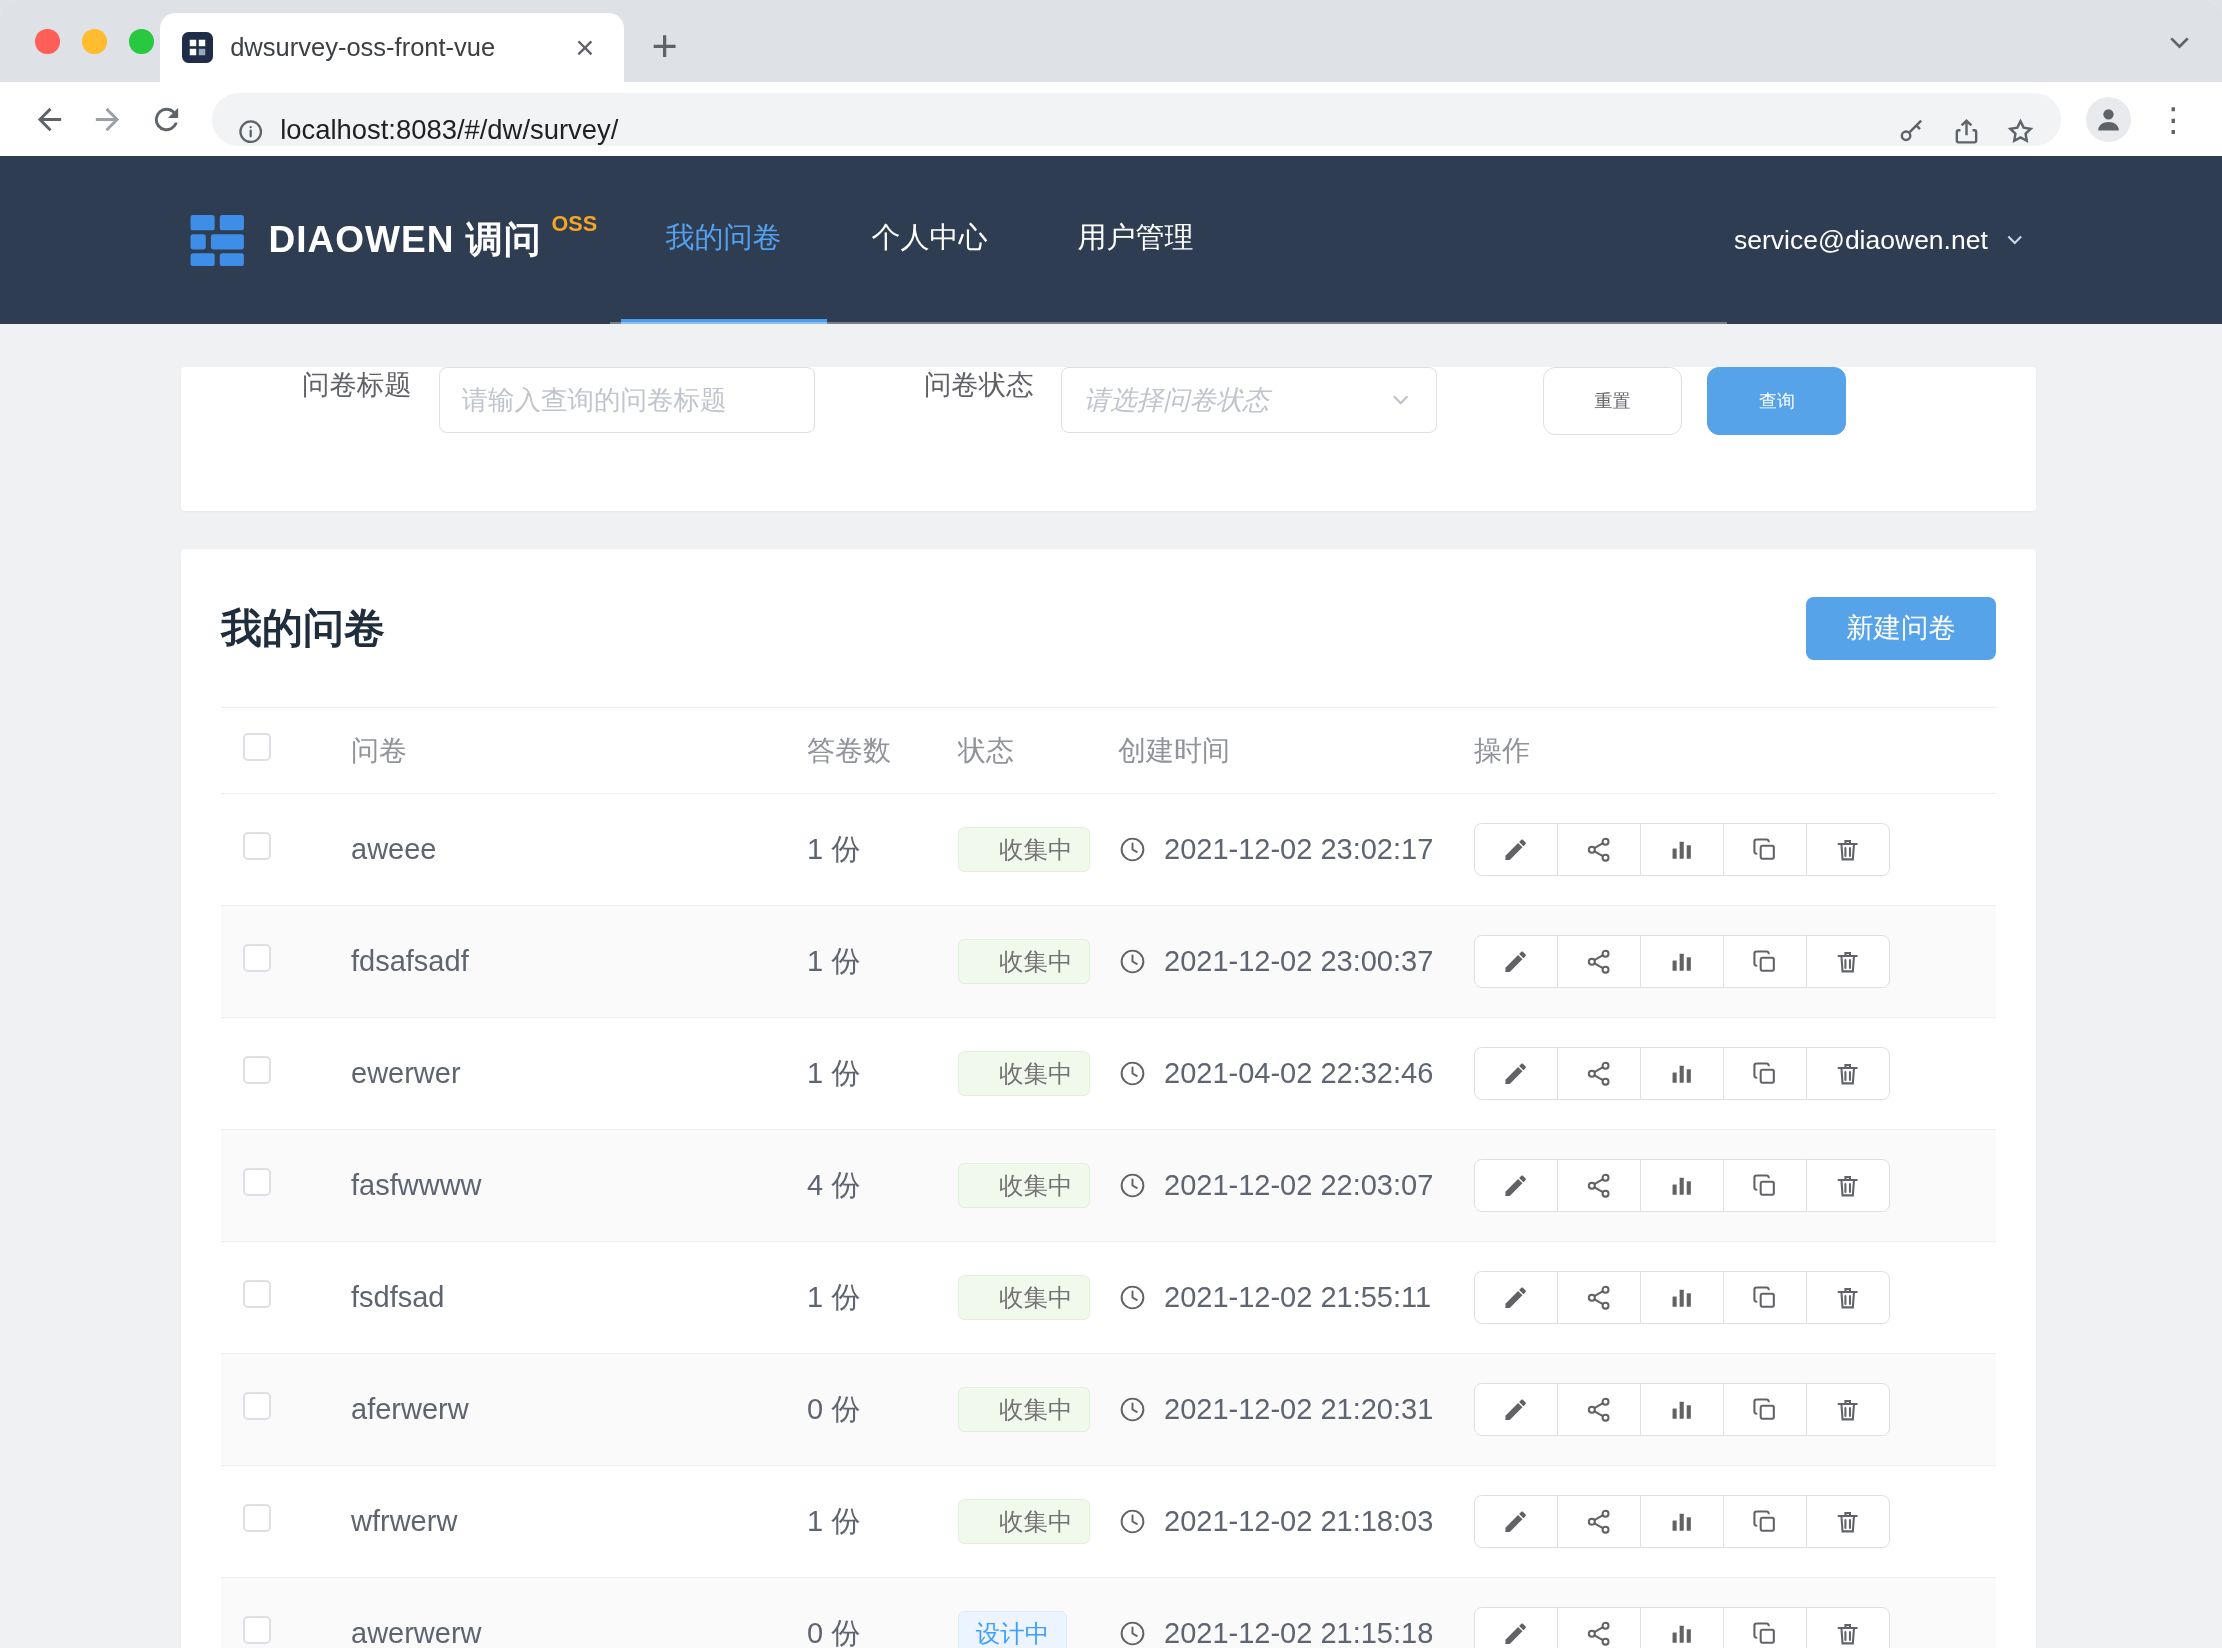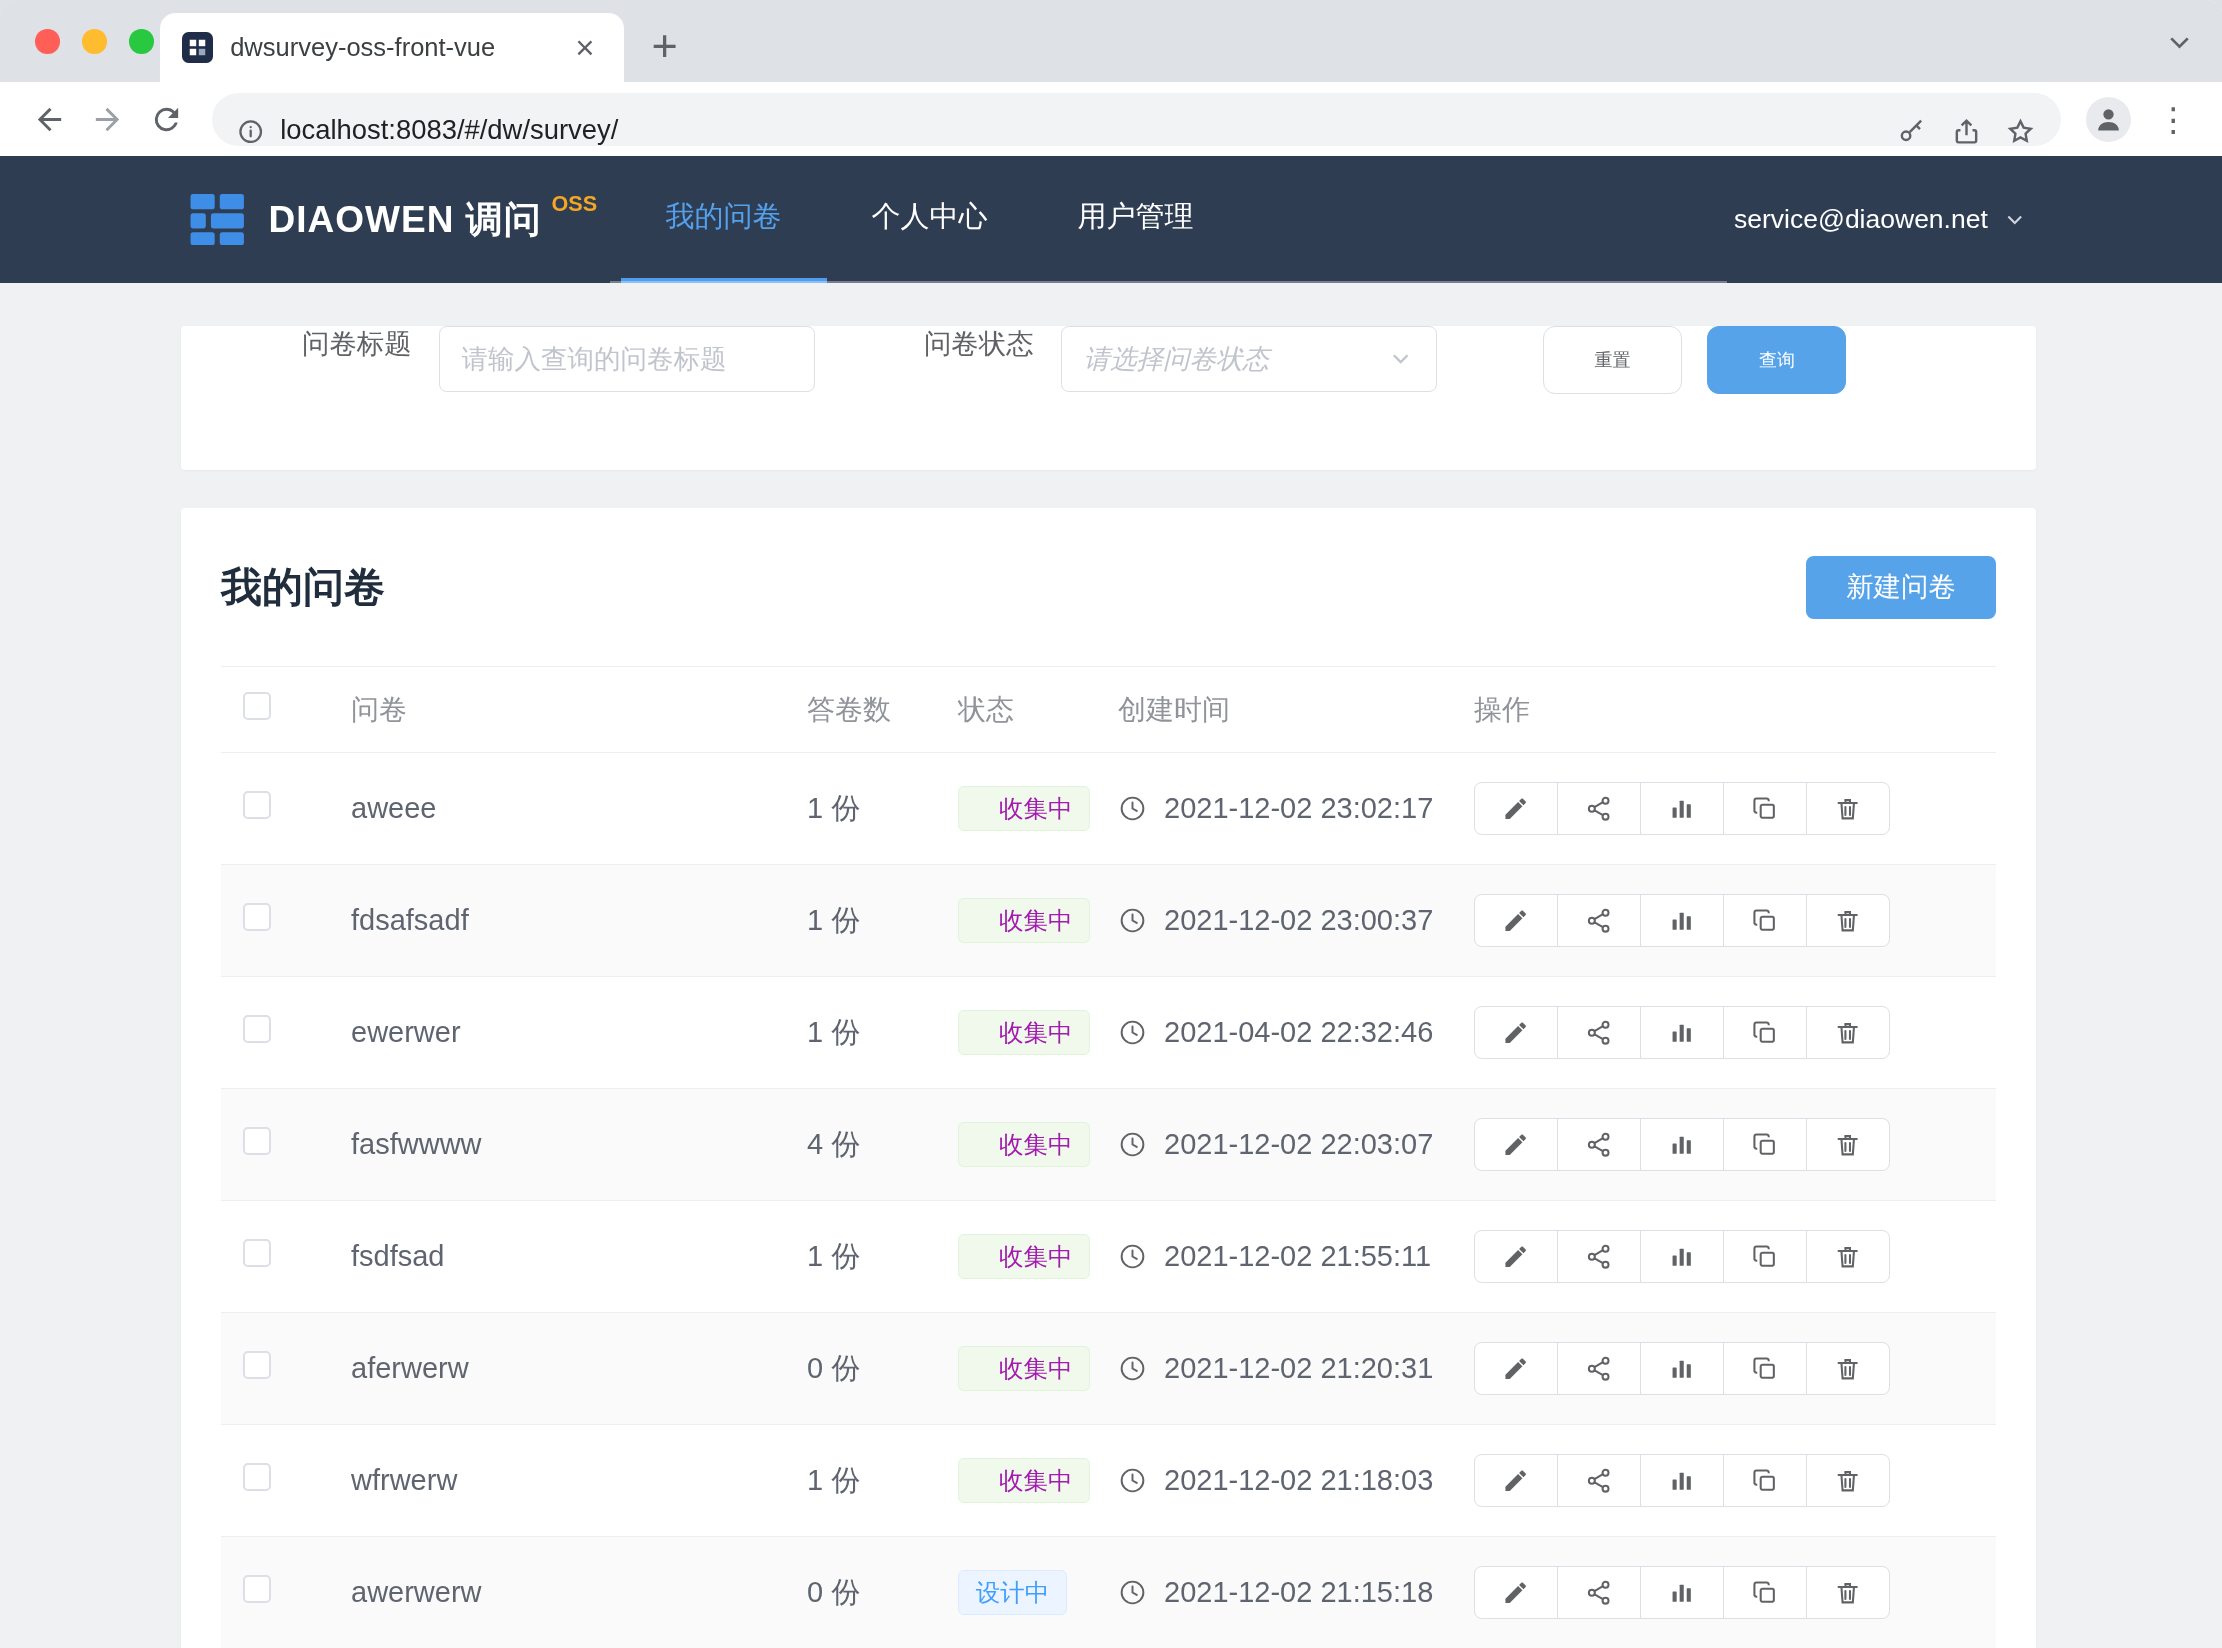--- a/index.html
+++ b/index.html
@@ -23,21 +23,21 @@
   .address-bar { height:74px; background:#ffffff; display:flex; align-items:center; padding:0 25.5px; }
   .nav-btn { width:47px; height:47px; display:flex; align-items:center; justify-content:center; margin-right:11.8px; }
   .omnibox { flex:1; height:53px; background:#f1f3f4; border-radius:26.5px; margin:0 19.6px 0 9.8px;
              display:flex; align-items:flex-end; padding:0 25.5px; }
   .omnibox .url { font-size:27.4px; color:#202124; margin-left:15.7px; flex:1; white-space:nowrap; }
   .omni-icons { display:flex; align-items:center; gap:25.5px; }
   .avatar-wrap { width:45px; height:45px; border-radius:50%; background:#e8eaed; display:flex; align-items:center; justify-content:center; margin:0 17.6px 0 5.9px; }
   .more-dots { font-size:33px; color:#5f6368; letter-spacing:0; padding:0 7.8px; }
 
   
-  .app-header { height:127px; background:#2f3d52; display:flex; align-items:center; position:relative; }
+  .app-header { height:168px; background:#2f3d52; display:flex; align-items:center; position:relative; }
   .menu-baseline { position:absolute; bottom:0; left:610px; width:1117px; height:2px; background:rgba(255,255,255,0.35); }
   .brand-block { display:flex; align-items:center; margin-left:188px; }
   .logo-icon { width:61px; height:61px; }
   .brand-text { color:#ffffff; font-size:37px; font-weight:bold; margin-left:19.6px; letter-spacing:1px; white-space:nowrap; }
   .brand-sup { color:#f5a623; font-size:21.6px; position:relative; top:-15.7px; margin-left:9.8px; font-weight:bold; }
   .main-nav { display:flex; height:100%; margin-left:23.5px; }
   .nav-item { width:206px; display:flex; align-items:center; justify-content:center; font-size:29px;
               color:#ffffff; cursor:default; border-bottom:5.9px solid transparent; }
   .nav-item.active { color:#53a0ec; border-bottom-color:#4f9ded; }
   .account { margin-left:auto; margin-right:196px; display:flex; align-items:center; color:#ffffff; font-size:26.5px; gap:13.7px; }
@@ -74,21 +74,21 @@
   .survey-table td { height:112px; font-size:29px; color:#5e6470; border-bottom:1px solid #ebeef5; }
   .survey-table tbody tr:nth-child(even) { background:#fafafa; }
   .col-check { width:130px; }
   .col-name  { width:456px; }
   .col-count { width:151px; }
   .col-status{ width:160px; }
   .col-time  { width:356px; }
   .cell-check { padding-left:21.6px; }
   .checkbox { width:28px; height:28px; border:2px solid #dcdfe6; border-radius:4.9px; background:#fff; display:inline-block; }
   .tag { display:inline-flex; align-items:center; height:45px; padding:0 16.7px; font-size:24.5px; border-radius:5.9px; border:1px solid transparent; }
-  .tag-success { color:#a21caf; background:#f0f9eb; border-color:#e1f3d8;padding-left:40px; }
+  .tag-success { color:#737373; background:#f0f9eb; border-color:#e1f3d8;padding-left:40px; }
   .tag-info { color:#409eff; background:#ecf5ff; border-color:#d9ecff; }
   .time-wrap { display:flex; align-items:center; gap:17px; }
   .time-wrap svg { flex:0 0 auto; }
   .btn-group { display:flex; }
   .op-btn { width:84px; height:53px; background:#fff; border:1px solid #dcdfe6; margin-left:-1px;
             display:flex; align-items:center; justify-content:center; padding:0; }
   .op-btn:first-child { border-radius:7.8px 0 0 7.8px; margin-left:0; }
   .op-btn:last-child { border-radius:0 7.8px 7.8px 0; }
   svg { display:block; }
 </style>

